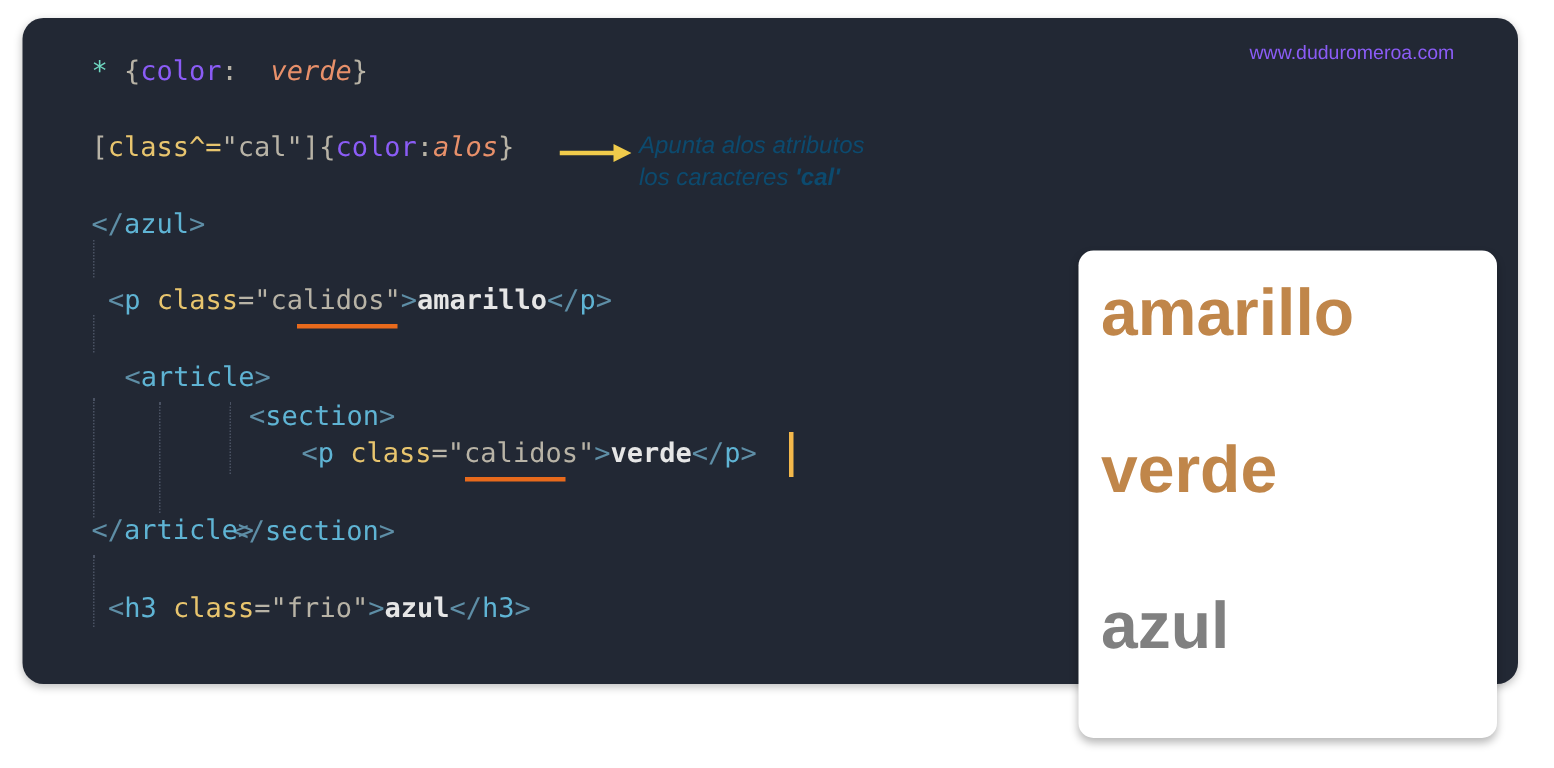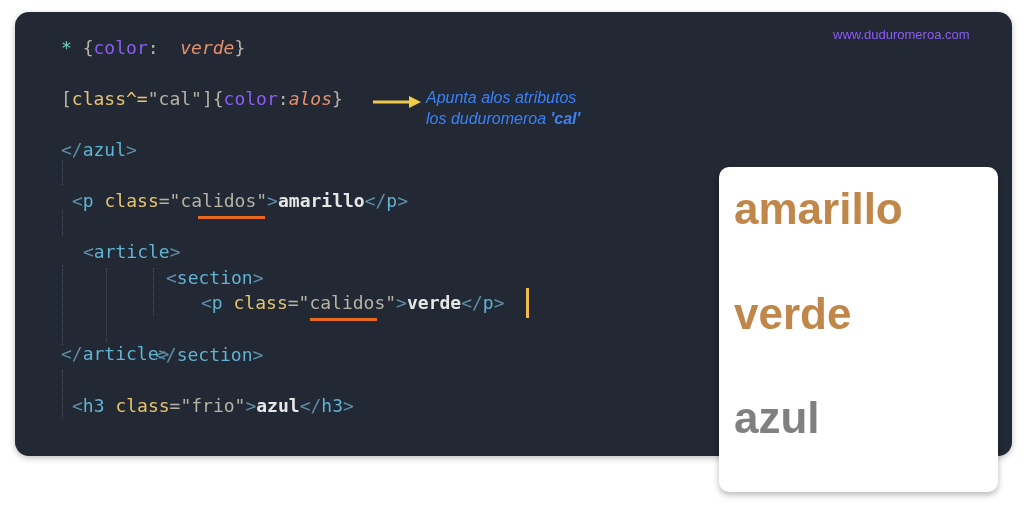--- a/index.html
+++ b/index.html
@@ -64,21 +64,21 @@
       left: 373px; top: 96px;
       width: 48px; height: 12px;
     }
     .annotation {
       position: absolute;
       left: 426px; top: 87px;
       font-family: "Liberation Sans", sans-serif;
       font-style: italic;
       font-size: 16px;
       line-height: 21px;
-      color: #3b82f6;
+      color: #0c4a6e;
     }
     .annotation b { font-weight: bold; }
 
     .preview {
       position: absolute;
       left: 719px; top: 167px;
       width: 279px; height: 325px;
       background: #ffffff;
       border-radius: 10px;
       box-shadow: 0 3px 6px rgba(0,0,0,0.28);
@@ -129,20 +129,20 @@
 
 <div class="code" style="left:72px; top:395px;"><span class="bracket">&lt;</span><span class="tag">h3</span> <span class="attr">class</span><span class="punc">=</span><span class="str">"frio"</span><span class="bracket">&gt;</span><span class="txt">azul</span><span class="bracket">&lt;/</span><span class="tag">h3</span><span class="bracket">&gt;</span></div>
 
 <svg class="arrow" viewBox="0 0 48 12">
   <line x1="0" y1="6" x2="38" y2="6" stroke="#f0cb4b" stroke-width="3"></line>
   <polygon points="36,0 48,6 36,12" fill="#f0cb4b"></polygon>
 </svg>
 
 <div class="annotation">
   <div>Apunta alos atributos</div>
-  <div><span>los duduromeroa </span><b>'cal'</b></div>
+  <div><span>los caracteres </span><b>'cal'</b></div>
 </div>
 
 <div class="preview">
   <div class="item" style="top:18px; color:#c0864a;">amarillo</div>
   <div class="item" style="top:123px; color:#c0864a;">verde</div>
   <div class="item" style="top:227px; color:#808080;">azul</div>
 </div>
 
 </body></html>

